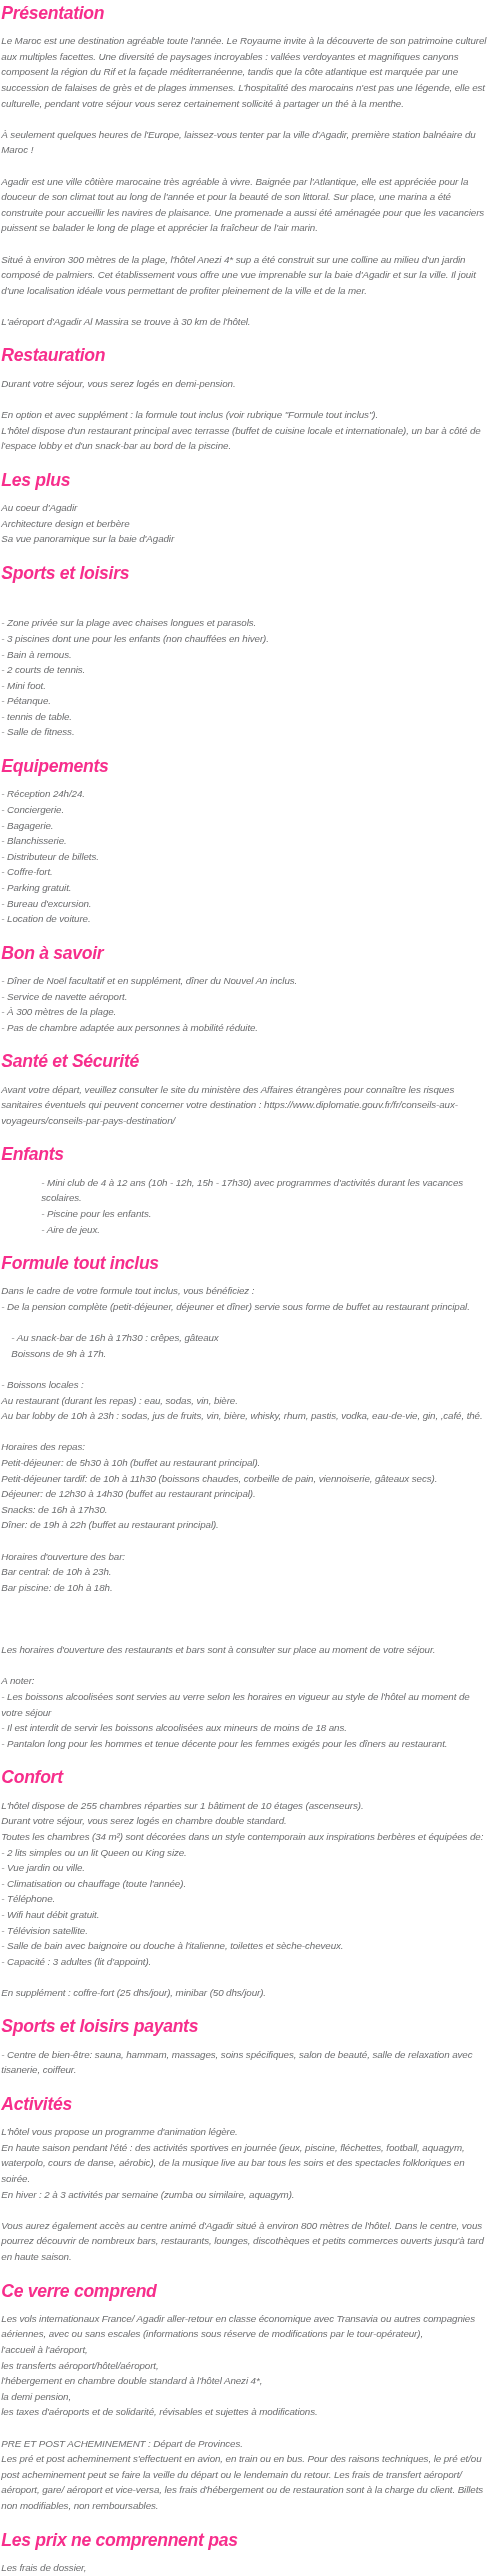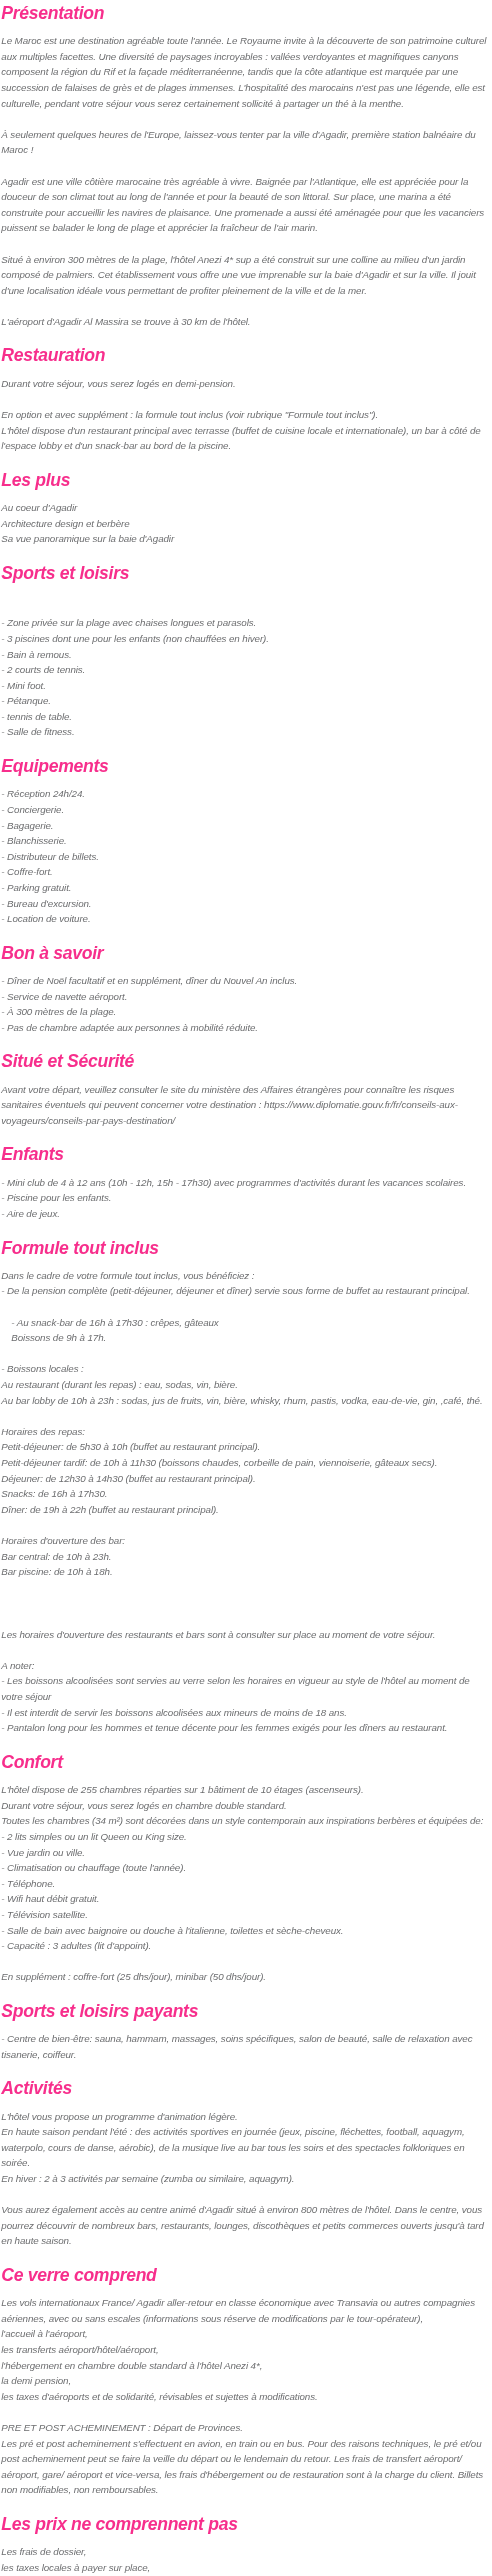--- a/index.html
+++ b/index.html
@@ -89,26 +89,26 @@
       <section>
         <h2 class="sec-heading" style="color: rgb(247, 46, 140);">Bon à savoir</h2>
         <div class="block txt" style="color: rgb(109, 110, 112);">
           <div class="text-line">- Dîner de Noël facultatif et en supplément, dîner du Nouvel An inclus.</div>
           <div class="text-line">- Service de navette aéroport.</div>
           <div class="text-line">- À 300 mètres de la plage.</div>
           <div class="text-line">- Pas de chambre adaptée aux personnes à mobilité réduite.</div>
         </div>
       </section>
       <section>
-        <h2 class="sec-heading" style="color: rgb(247, 46, 140);">Situé et Sécurité</h2>
+        <h2 class="sec-heading" style="color: rgb(247, 46, 140);">Santé et Sécurité</h2>
         <div class="block txt" style="color: rgb(109, 110, 112);">Avant votre départ, veuillez consulter le site du ministère des Affaires étrangères pour connaître les risques sanitaires éventuels qui peuvent concerner votre destination : https://www.diplomatie.gouv.fr/fr/conseils-aux-voyageurs/conseils-par-pays-destination/</div>
       </section>
       <section>
         <h2 class="sec-heading" style="color: rgb(247, 46, 140);">Enfants</h2>
-        <div class="block txt" style="color: rgb(109, 110, 112);">
+        <div class="block txt" style="color: rgb(109, 110, 112); margin-left: 40px;">
           <div class="text-line">- Mini club de 4 à 12 ans (10h - 12h, 15h - 17h30) avec programmes d'activités durant les vacances scolaires.</div>
           <div class="text-line">- Piscine pour les enfants.</div>
           <div class="text-line">- Aire de jeux.</div>
         </div>
       </section>
       <section>
         <h2 class="sec-heading" style="color: rgb(247, 46, 140);">Formule tout inclus</h2>
         <div class="block txt" style="color: rgb(109, 110, 112);">
           <div class="text-line">Dans le cadre de votre formule tout inclus, vous bénéficiez :</div>
           <div class="text-line">- De la pension complète (petit-déjeuner, déjeuner et dîner) servie sous forme de buffet au restaurant principal.</div>

